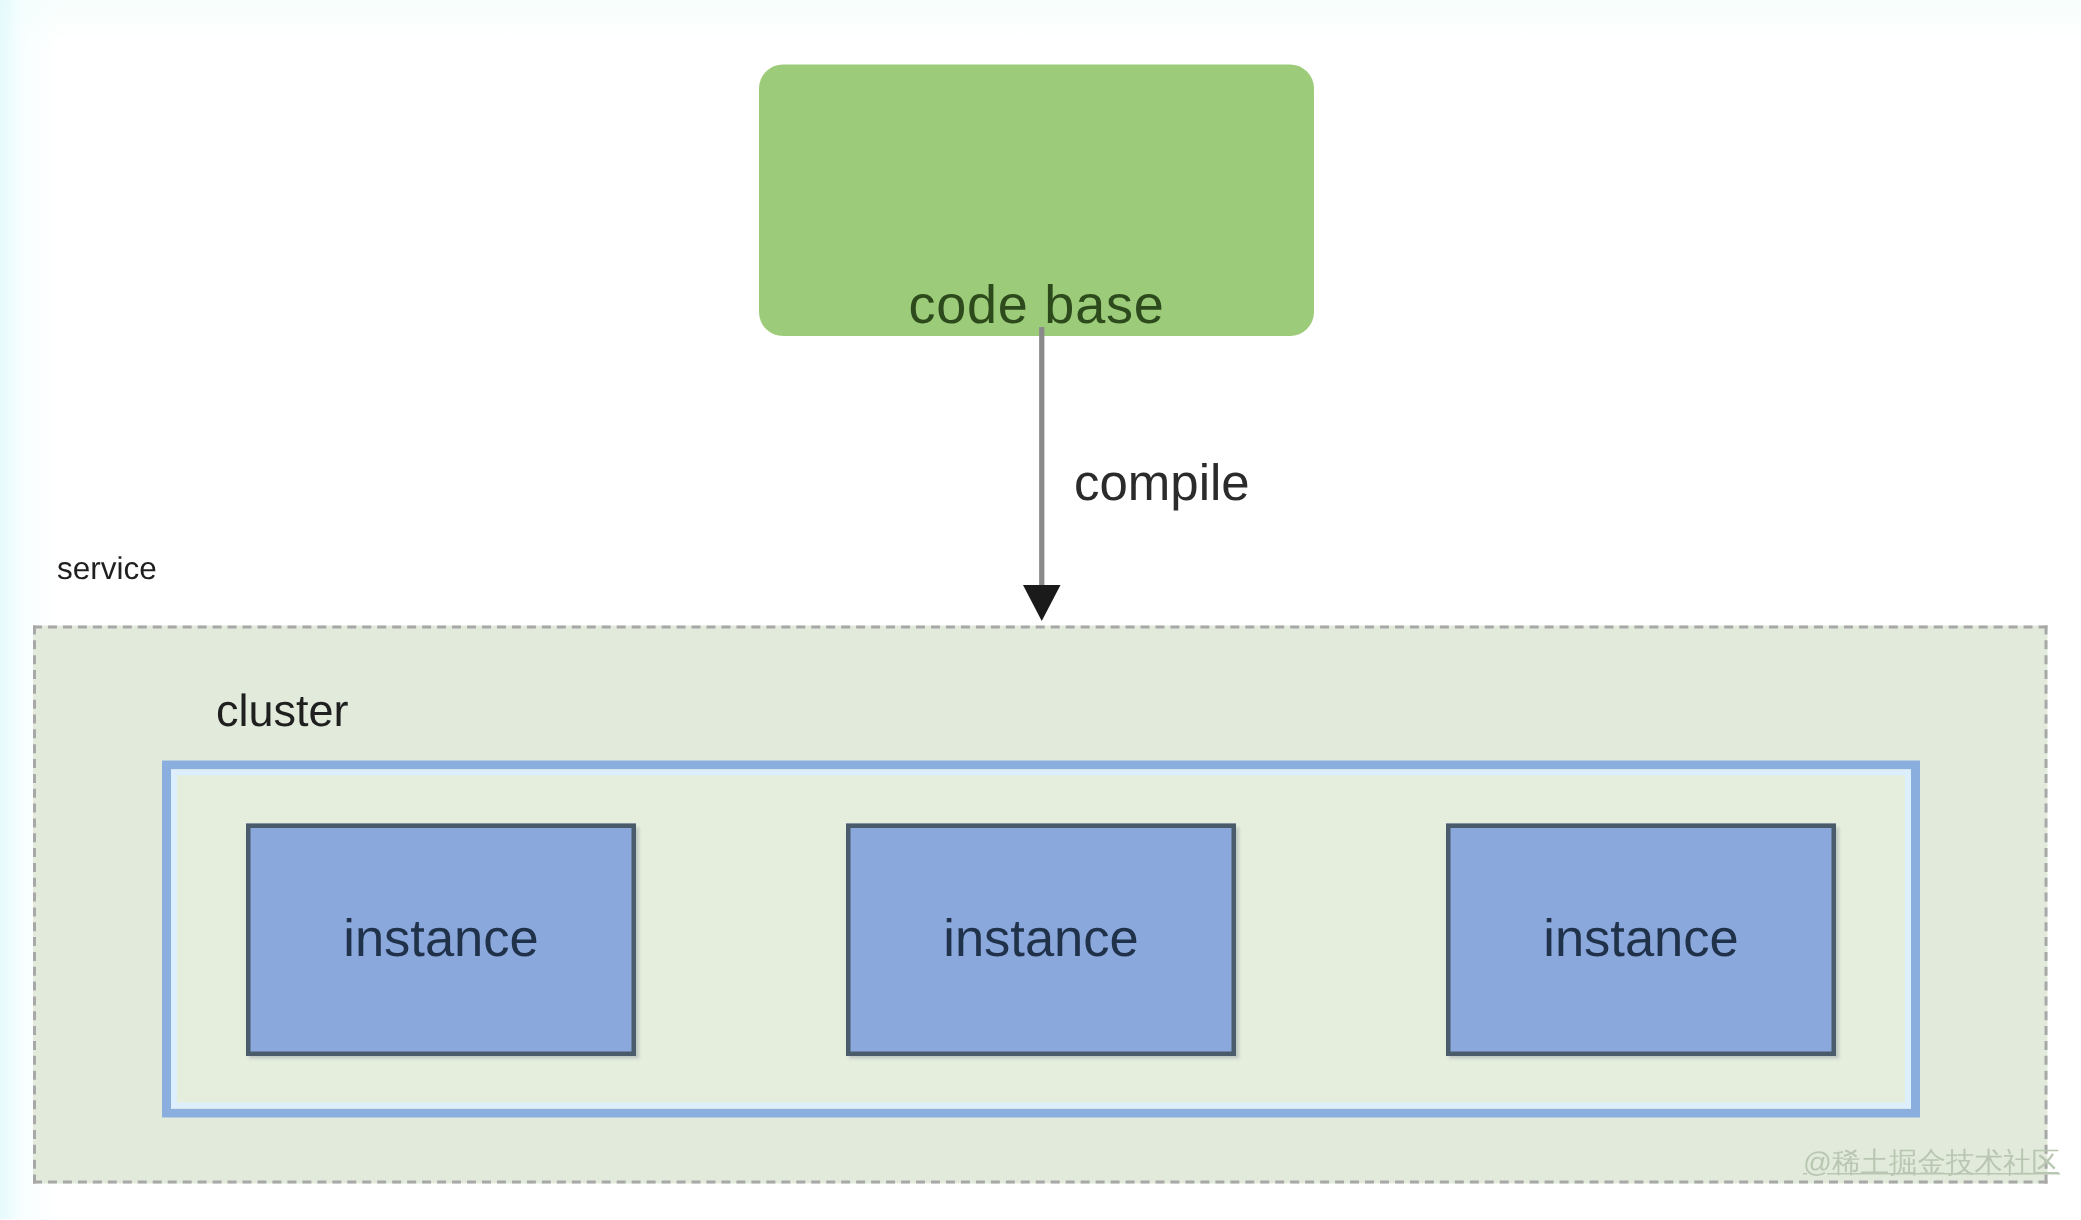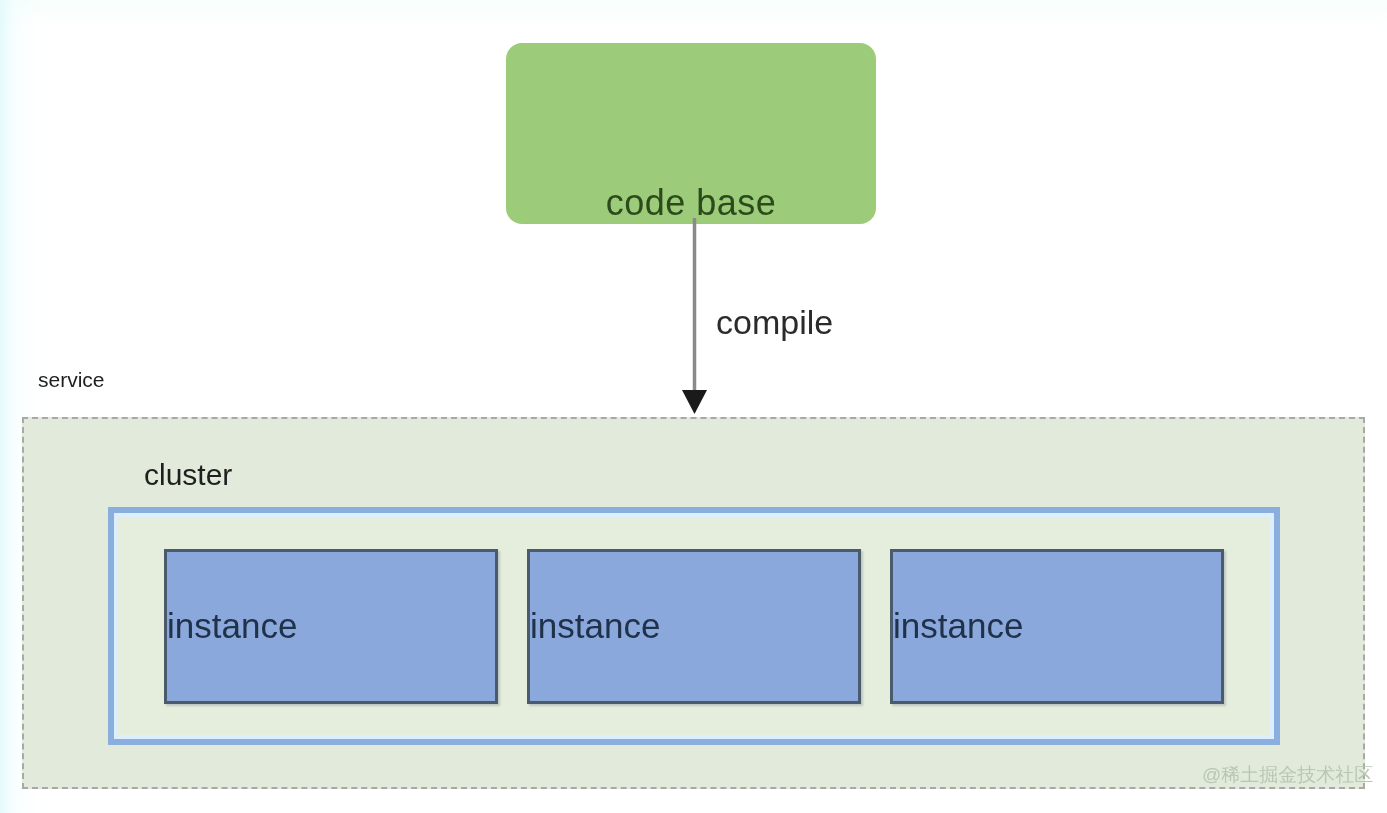--- a/index.html
+++ b/index.html
@@ -117,45 +117,46 @@
     box-sizing: border-box;
     background: #e5eedd;
     display: flex;
     align-items: center;
     justify-content: space-between;
     padding: 0 46px;
   }
 
   
   .instance-box {
-    width: 334px;
+    width: 260px;
     height: 155px;
     box-sizing: border-box;
     background: #8ba8dc;
     border: 3px solid #4a5b6b;
     box-shadow: 2px 2px 2px rgba(120,130,140,0.35);
     display: flex;
     align-items: center;
-    justify-content: flex-start;
+    justify-content: center;
   }
   .instance-label {
     font-size: 35px;
     color: #20314a;
     white-space: nowrap;
   }
 
   
   #watermark {
     position: absolute;
     left: 1202px;
     top: 762px;
     font-size: 19px;
     color: #b9c7b2;
     white-space: nowrap;
     z-index: 5;
+    text-decoration: underline;
   }
 </style>
 </head>
 <body>
 
 <div id="canvas">
 
   <div id="codebase-node">
     <span id="codebase-label">code base</span>
   </div>

